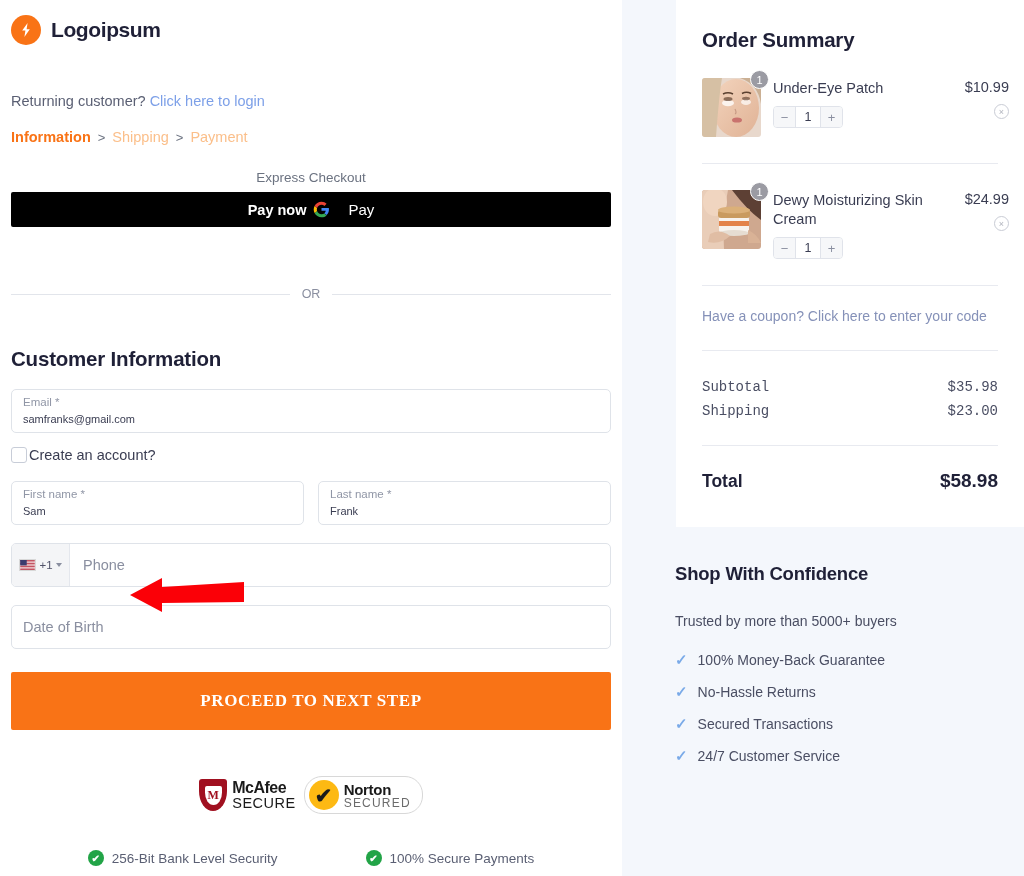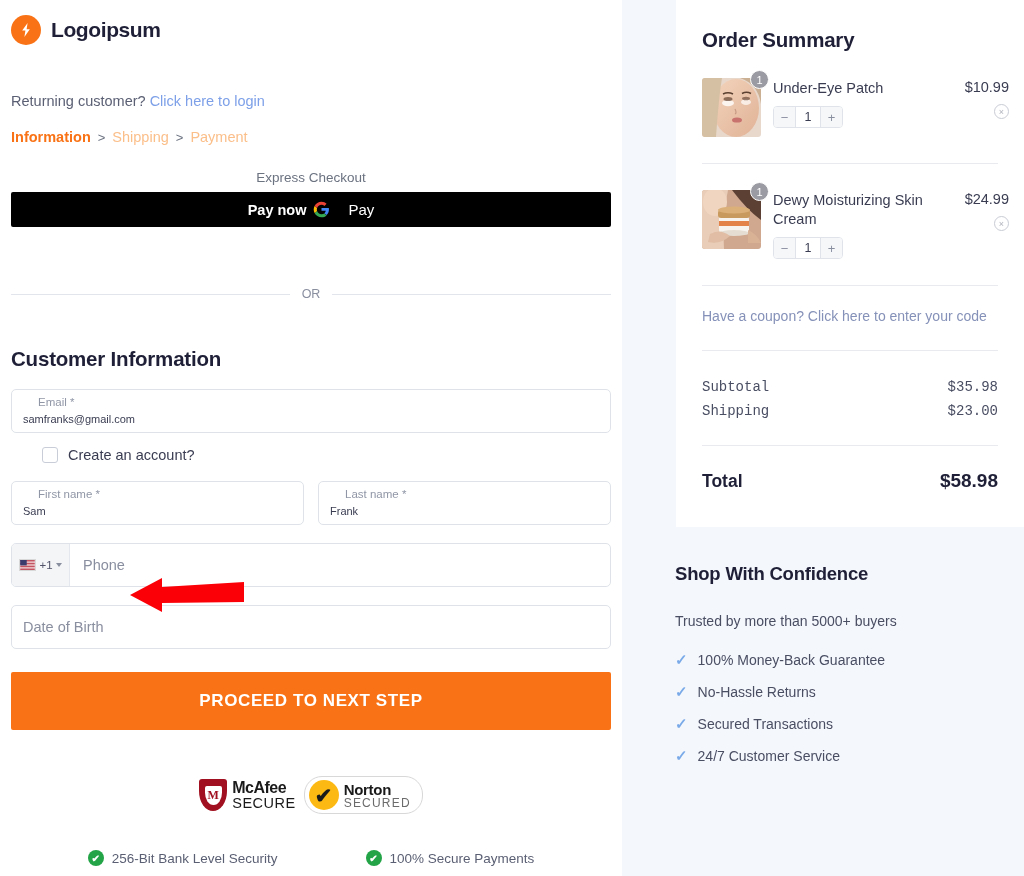--- a/index.html
+++ b/index.html
@@ -101,33 +101,32 @@
     height: 44px;
     padding: 6px 11px 0 11px;
     position: relative;
     background: #ffffff;
   }
   .field-label {
     font-size: 11.5px;
     color: #9096a6;
     display: block;
     line-height: 13px;
-    margin-left: 15px;
   }
   .field-value {
     font-size: 11px;
     color: #3a3d52;
     line-height: 20px;
     display: block;
   }
 
   
   .checkbox-row {
     margin-top: 14px;
-    display: flex; align-items: center; gap: 10px; margin-left: 31px;
+    display: flex; align-items: center; gap: 2px;
   }
   .checkbox {
     width: 16px; height: 16px;
     border: 1px solid #c8cdd8;
     border-radius: 3px;
     background: #fff;
     cursor: pointer;
     flex-shrink: 0;
   }
   .checkbox-label { font-size: 14.5px; color: #3a3d52; }
@@ -187,21 +186,21 @@
 
   
   .proceed-btn {
     margin-top: 23px;
     width: 100%;
     height: 58px;
     background: #f97316;
     border: none;
     border-radius: 2px;
     color: #ffffff;
-    font-family: Liberation Sans, sans-serif;
+    font-family: Liberation Serif, serif;
     font-size: 17px;
     font-weight: bold;
     letter-spacing: 0.6px;
     cursor: pointer;
   }
 
   
   .badges-row {
     margin-top: 46px;
     display: flex; align-items: center; justify-content: center; gap: 8px;

